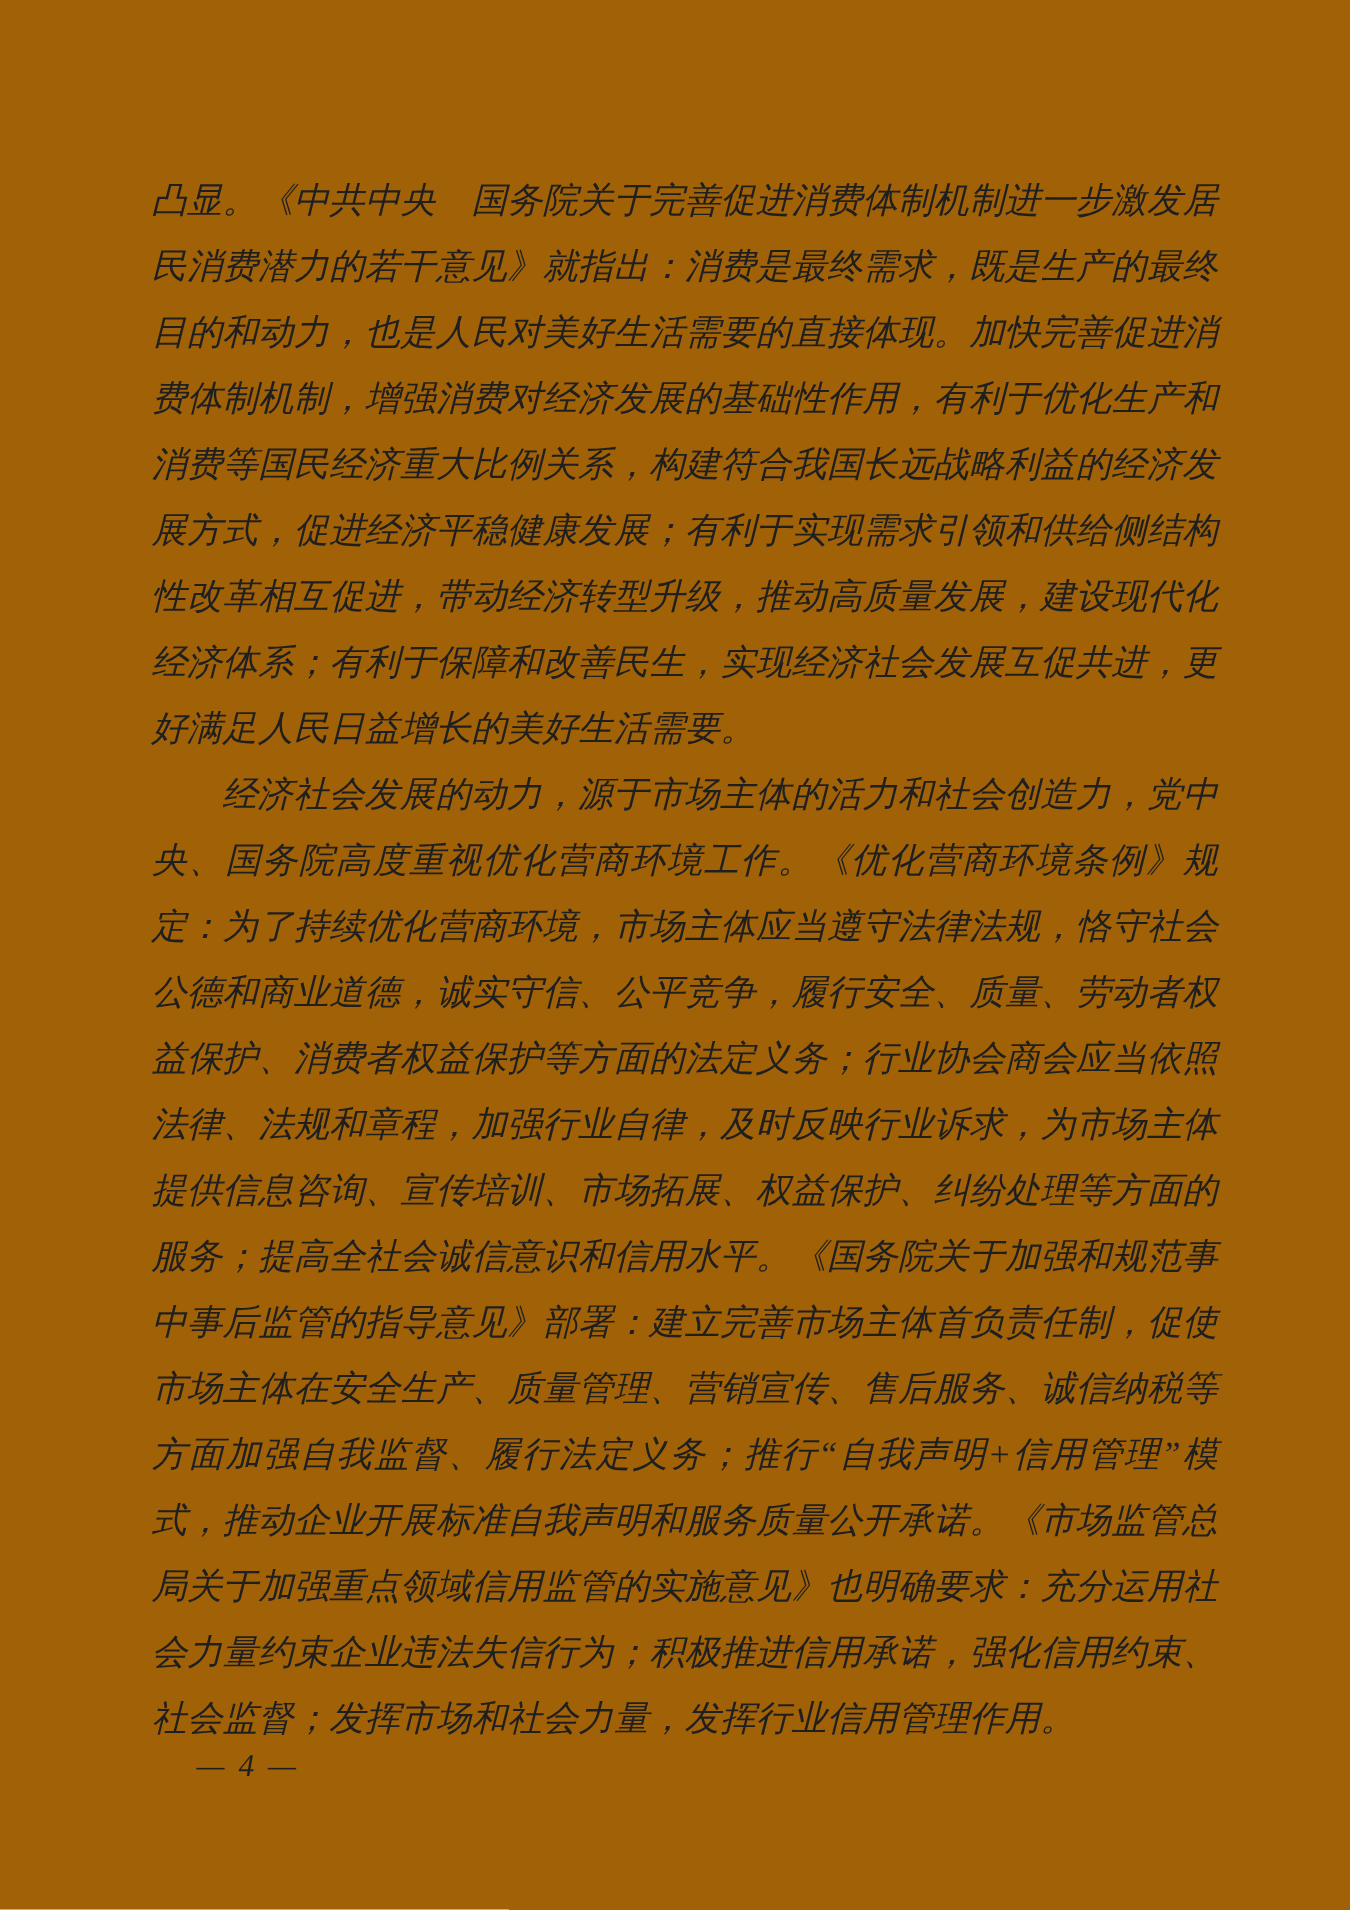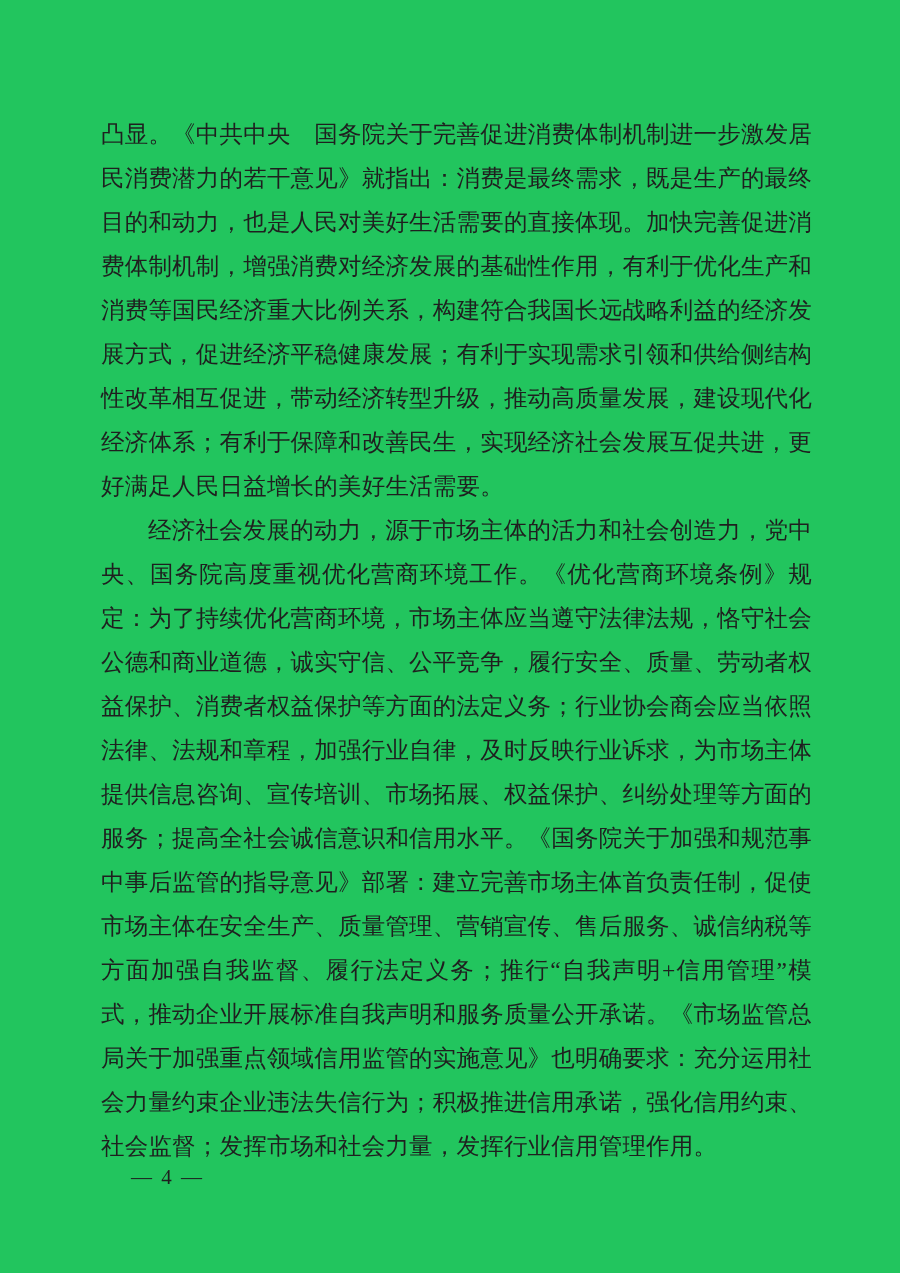--- a/index.html
+++ b/index.html
@@ -5,22 +5,23 @@
   html, body {
     margin: 0;
     padding: 0;
     background: #e8e8e8;
   }
   .page {
     position: relative;
     width: 900px;
     height: 1273px;
     margin: 0 auto;
-    background: #22c55e;
+    background: #a16207;
     overflow: hidden;
+    font-style: italic;
   }
   .body-text {
     position: absolute;
     left: 101px;
     top: 112px;
     width: 711px;
     font-family: "Liberation Serif", "DejaVu Serif", serif;
     font-size: 23.5px;
     line-height: 44px;
     color: #1f1f1f;

